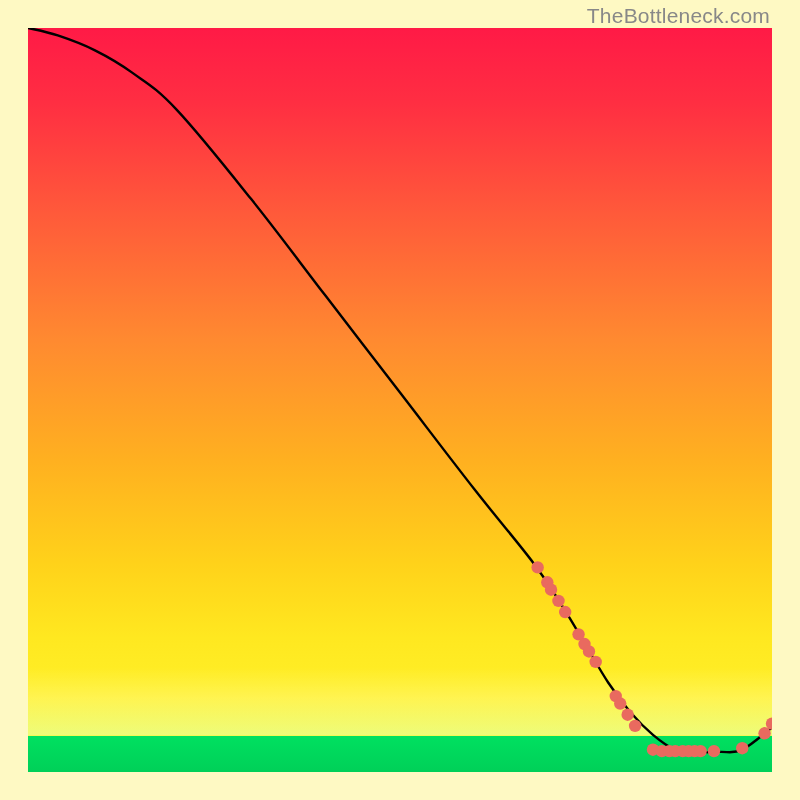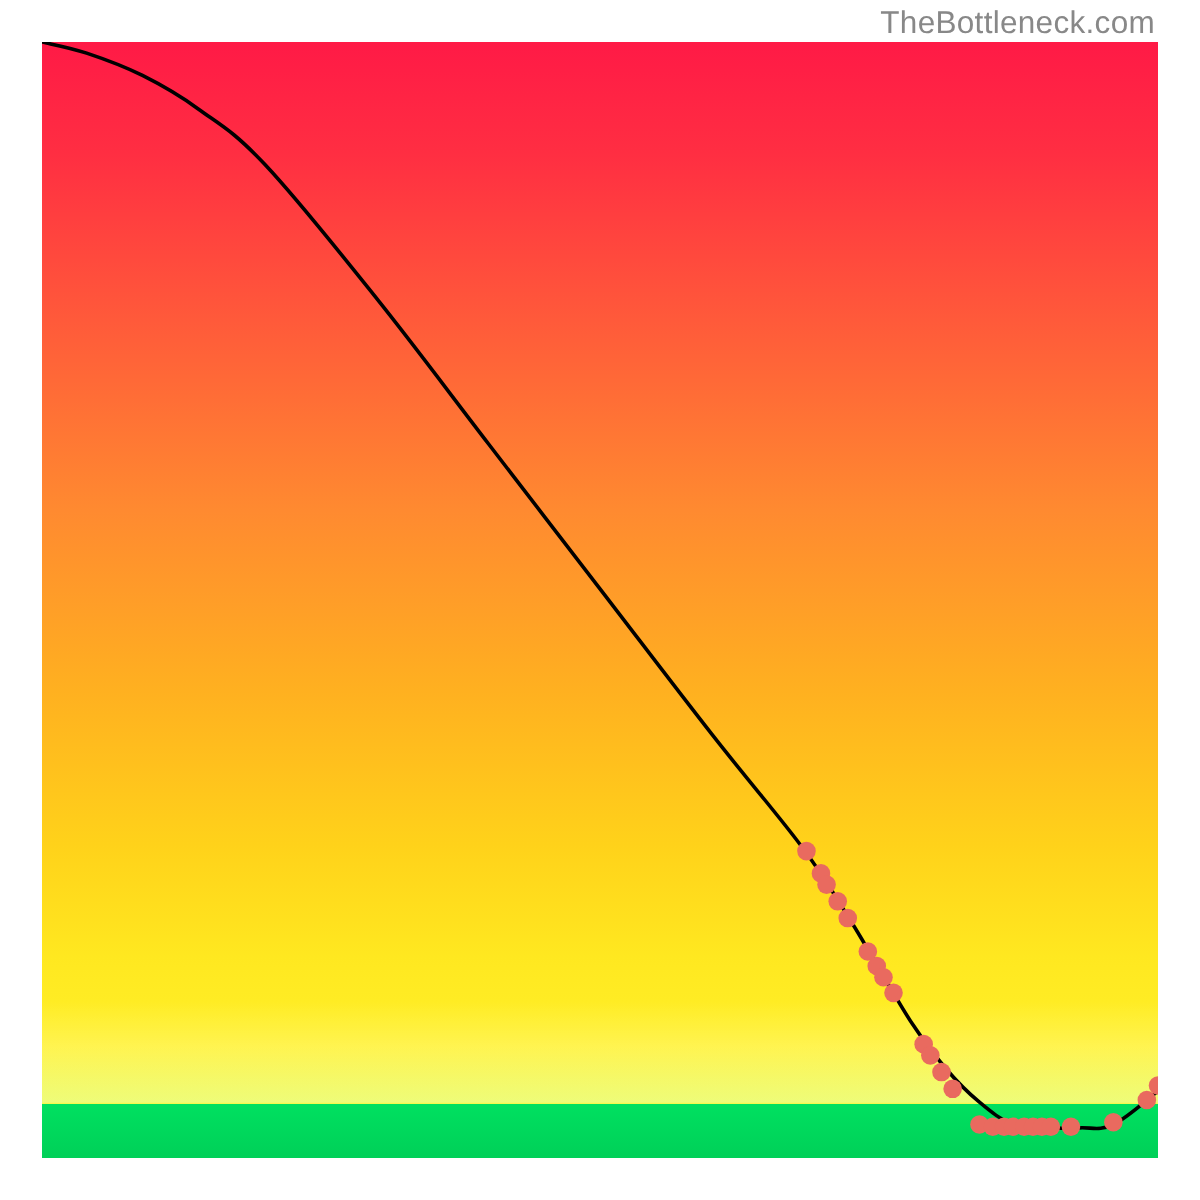--- a/index.html
+++ b/index.html
@@ -10,21 +10,21 @@
     background: #000;
     overflow: hidden;
     font-family: Arial, Helvetica, sans-serif;
   }
   .frame {
     position: absolute;
     top: 0;
     left: 0;
     width: 800px;
     height: 800px;
-    background: #ffffff;
+    background: #fef9c3;
   }
   .plot-wrap {
     position: absolute;
     top: 28px;
     left: 28px;
     width: 744px;
     height: 744px;
   }
   .plot-area {
     position: absolute;

